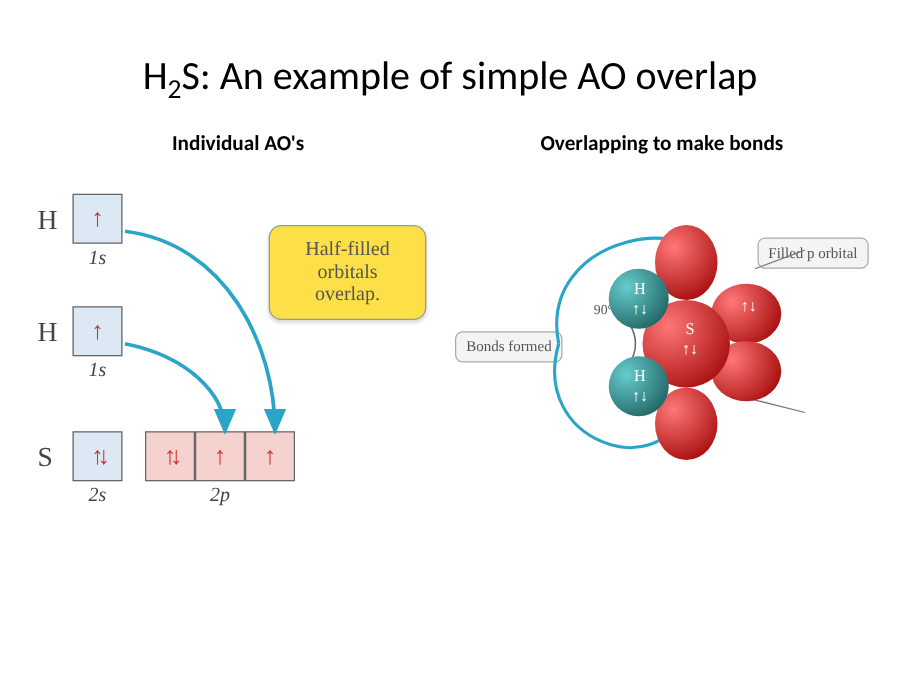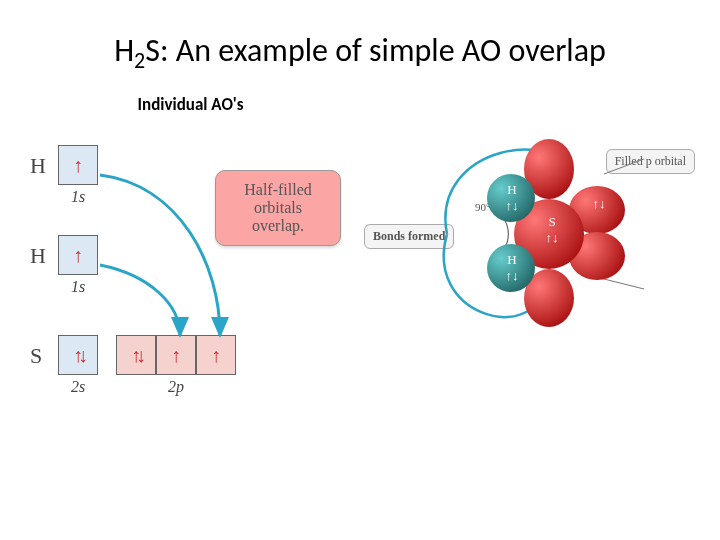--- a/index.html
+++ b/index.html
@@ -7,21 +7,21 @@
     padding: 20px 30px;
     font-family: Calibri, Arial, sans-serif;
     background: #fff;
     width: 720px;
     height: 540px;
     box-sizing: border-box;
   }
   .title {
     font-size: 32px;
     text-align: center;
-    margin: 11px 0 20px 0;
+    margin: 21px 0 20px 0;
   }
   .title sub { font-size: 22px; }
   .cols {
     display: flex;
     gap: 18px;
   }
   .col { flex: 1; }
   .subhead {
     font-weight: bold;
     font-size: 17px;
@@ -58,21 +58,21 @@
   .orb-sub { font-size: 16px; margin-top: 3px; font-style: italic; text-align: right; }
   .arrow-up { color: #c33; }
   .arrow-ud { color: #c33; letter-spacing: -5px; }
   .callout {
     position: absolute;
     right: 10px; top: 25px;
     width: 100px;
     padding: 10px 12px;
     border: 1px solid #999;
     border-radius: 10px;
-    background: #fca5a5;
+    background: #fde047;
     font-size: 16px;
     color: #555;
     text-align: center;
     box-shadow: 0 2px 3px rgba(0,0,0,0.15);
   }
   svg.curves {
     position: absolute;
     left: 0; top: 0;
     pointer-events: none;
   }
@@ -190,23 +190,24 @@
           </marker>
         </defs>
         <path d="M70,30 C150,40 190,120 190,190" stroke="#2aa4c7" stroke-width="3" fill="none" marker-end="url(#ah)"></path>
         <path d="M70,120 C120,130 150,160 150,190" stroke="#2aa4c7" stroke-width="3" fill="none" marker-end="url(#ah)"></path>
       </svg>
 
     </div>
   </div>
 
   <div class="col">
+    <div class="subhead">Overlapping to make bonds</div>
     <div class="diagram-right">
 
-      <div class="label-box" style="left:-5px; top:110px;font-weight:bold;">Bonds formed</div>
+      <div class="label-box" style="left:-5px; top:110px;">Bonds formed</div>
       <div class="label-box" style="right:-5px; top:35px;">Filled p orbital</div>
       <div class="angle" style="left:106px; top:87px;">90°</div>
 
       <svg width="330" height="260" style="position:absolute;left:0;top:0;">
         <path d="M78,120 C60,30 200,10 200,70 M78,120 C55,200 160,230 175,175" stroke="#2aa4c7" stroke-width="2.5" fill="none"></path>
 
         <line x1="235" y1="60" x2="275" y2="45" stroke="#777" stroke-width="1"></line>
         <line x1="215" y1="160" x2="275" y2="175" stroke="#777" stroke-width="1"></line>
 
         <path d="M135 105 A28 28 0 0 1 135 135" stroke="#666" stroke-width="1.2" fill="none"></path>

